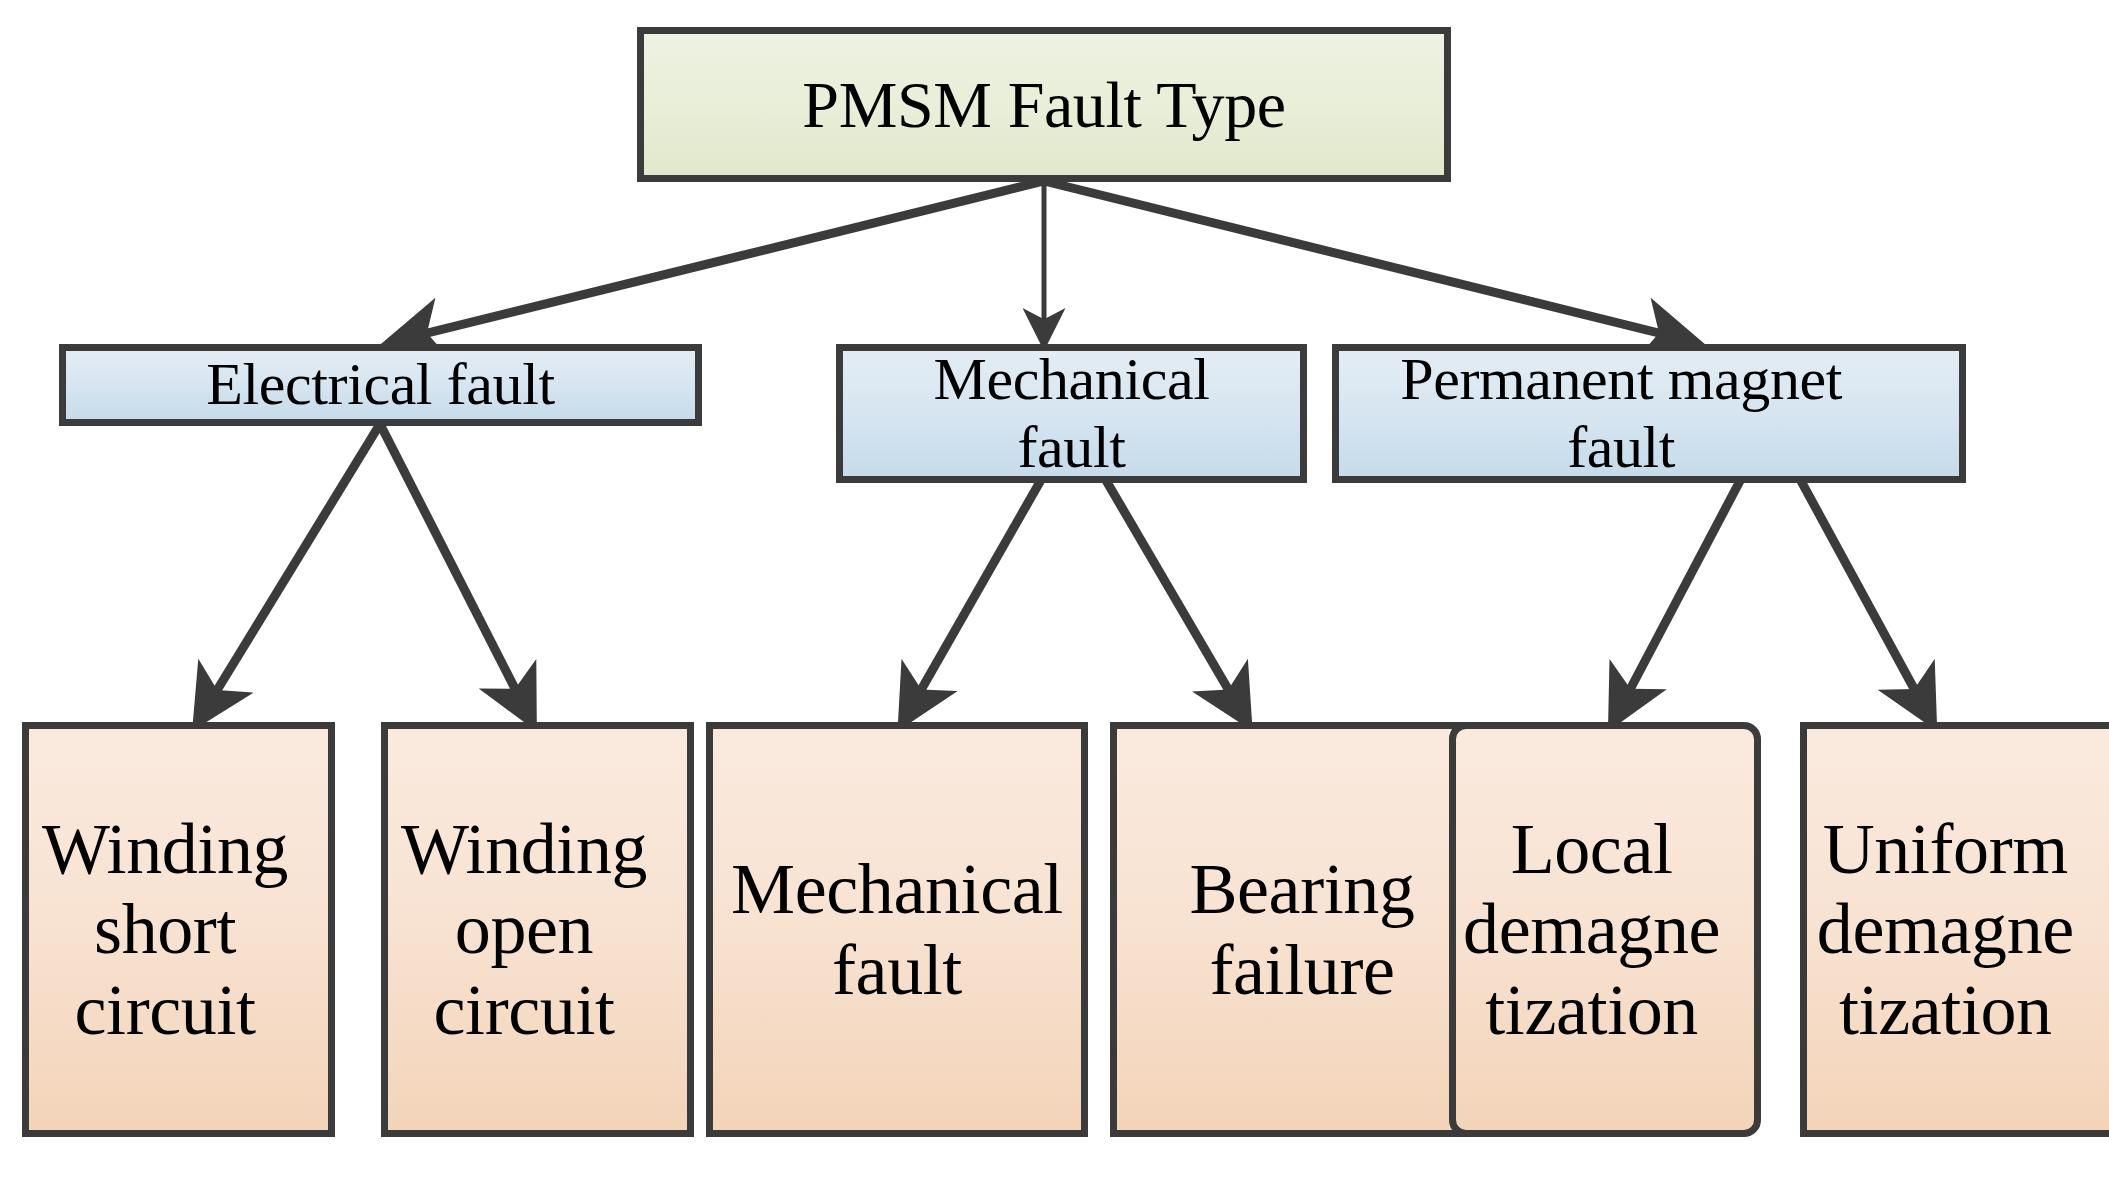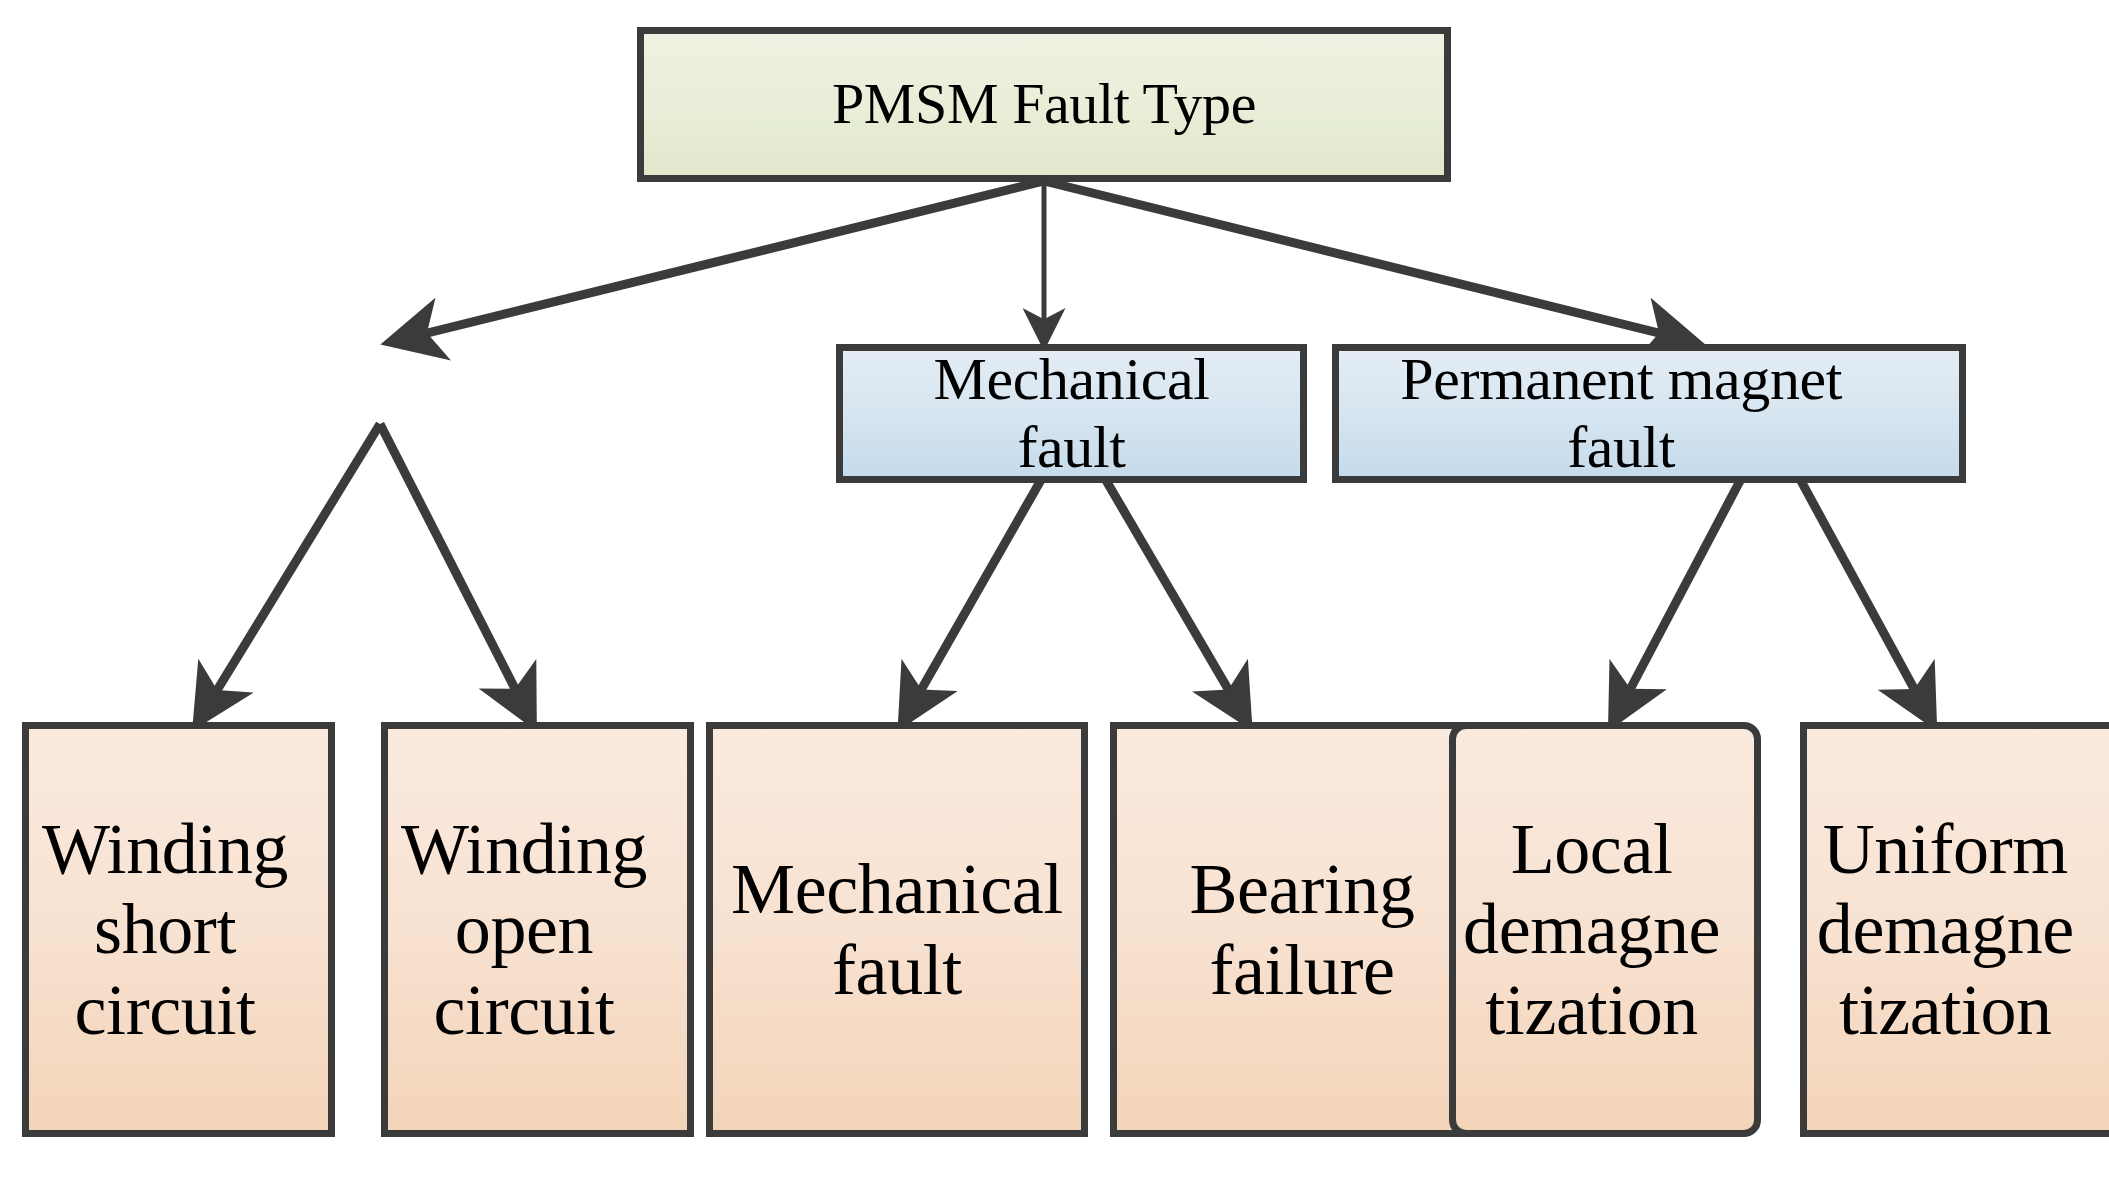--- a/index.html
+++ b/index.html
@@ -32,21 +32,21 @@
     justify-content: center;
     text-align: center;
     color: #000000;
     line-height: 1.12;
     letter-spacing: -0.4px;
     white-space: pre-line;
     z-index: 2;
   }
   .node-root {
     background: linear-gradient(to bottom, #eef2e2 0%, #e8eed7 55%, #e1e8cc 100%);
-    font-size: 58px;
+    font-size: 66px;
   }
   .node-l2 {
     background: linear-gradient(to bottom, #e3ecf4 0%, #d8e6f1 45%, #c6dbeb 100%);
     font-size: 60px;
   }
   .node-l3 {
     background: linear-gradient(to bottom, #faeade 0%, #f8e3d3 45%, #f3d4b9 100%);
     font-size: 72px;
   }
   .node-l3 .label,
@@ -92,20 +92,23 @@
 
     <line x1="1770" y1="424" x2="1615" y2="718" stroke="#3b3b3b" stroke-width="9" marker-end="url(#ah)"></line>
 
     <line x1="1770" y1="424" x2="1930" y2="718" stroke="#3b3b3b" stroke-width="9" marker-end="url(#ah)"></line>
   </svg>
 
   <div class="node node-root" style="left:637px; top:27px; width:814px; height:155px;">
     <span class="label">PMSM Fault Type</span>
   </div>
 
+  <div class="node node-l2" style="left:59px; top:344px; width:643px; height:82px;">
+    <span class="label">Electrical fault</span>
+  </div>
 
   <div class="node node-l2" style="left:808px; top:344px; width:471px; height:139px;margin-left:28px;">
     <span class="label">Mechanical
 fault</span>
   </div>
 
   <div class="node node-l2 overflow" style="left:1332px; top:344px; width:634px; height:139px;">
     <span class="label">Permanent magnet
 fault</span>
   </div>

